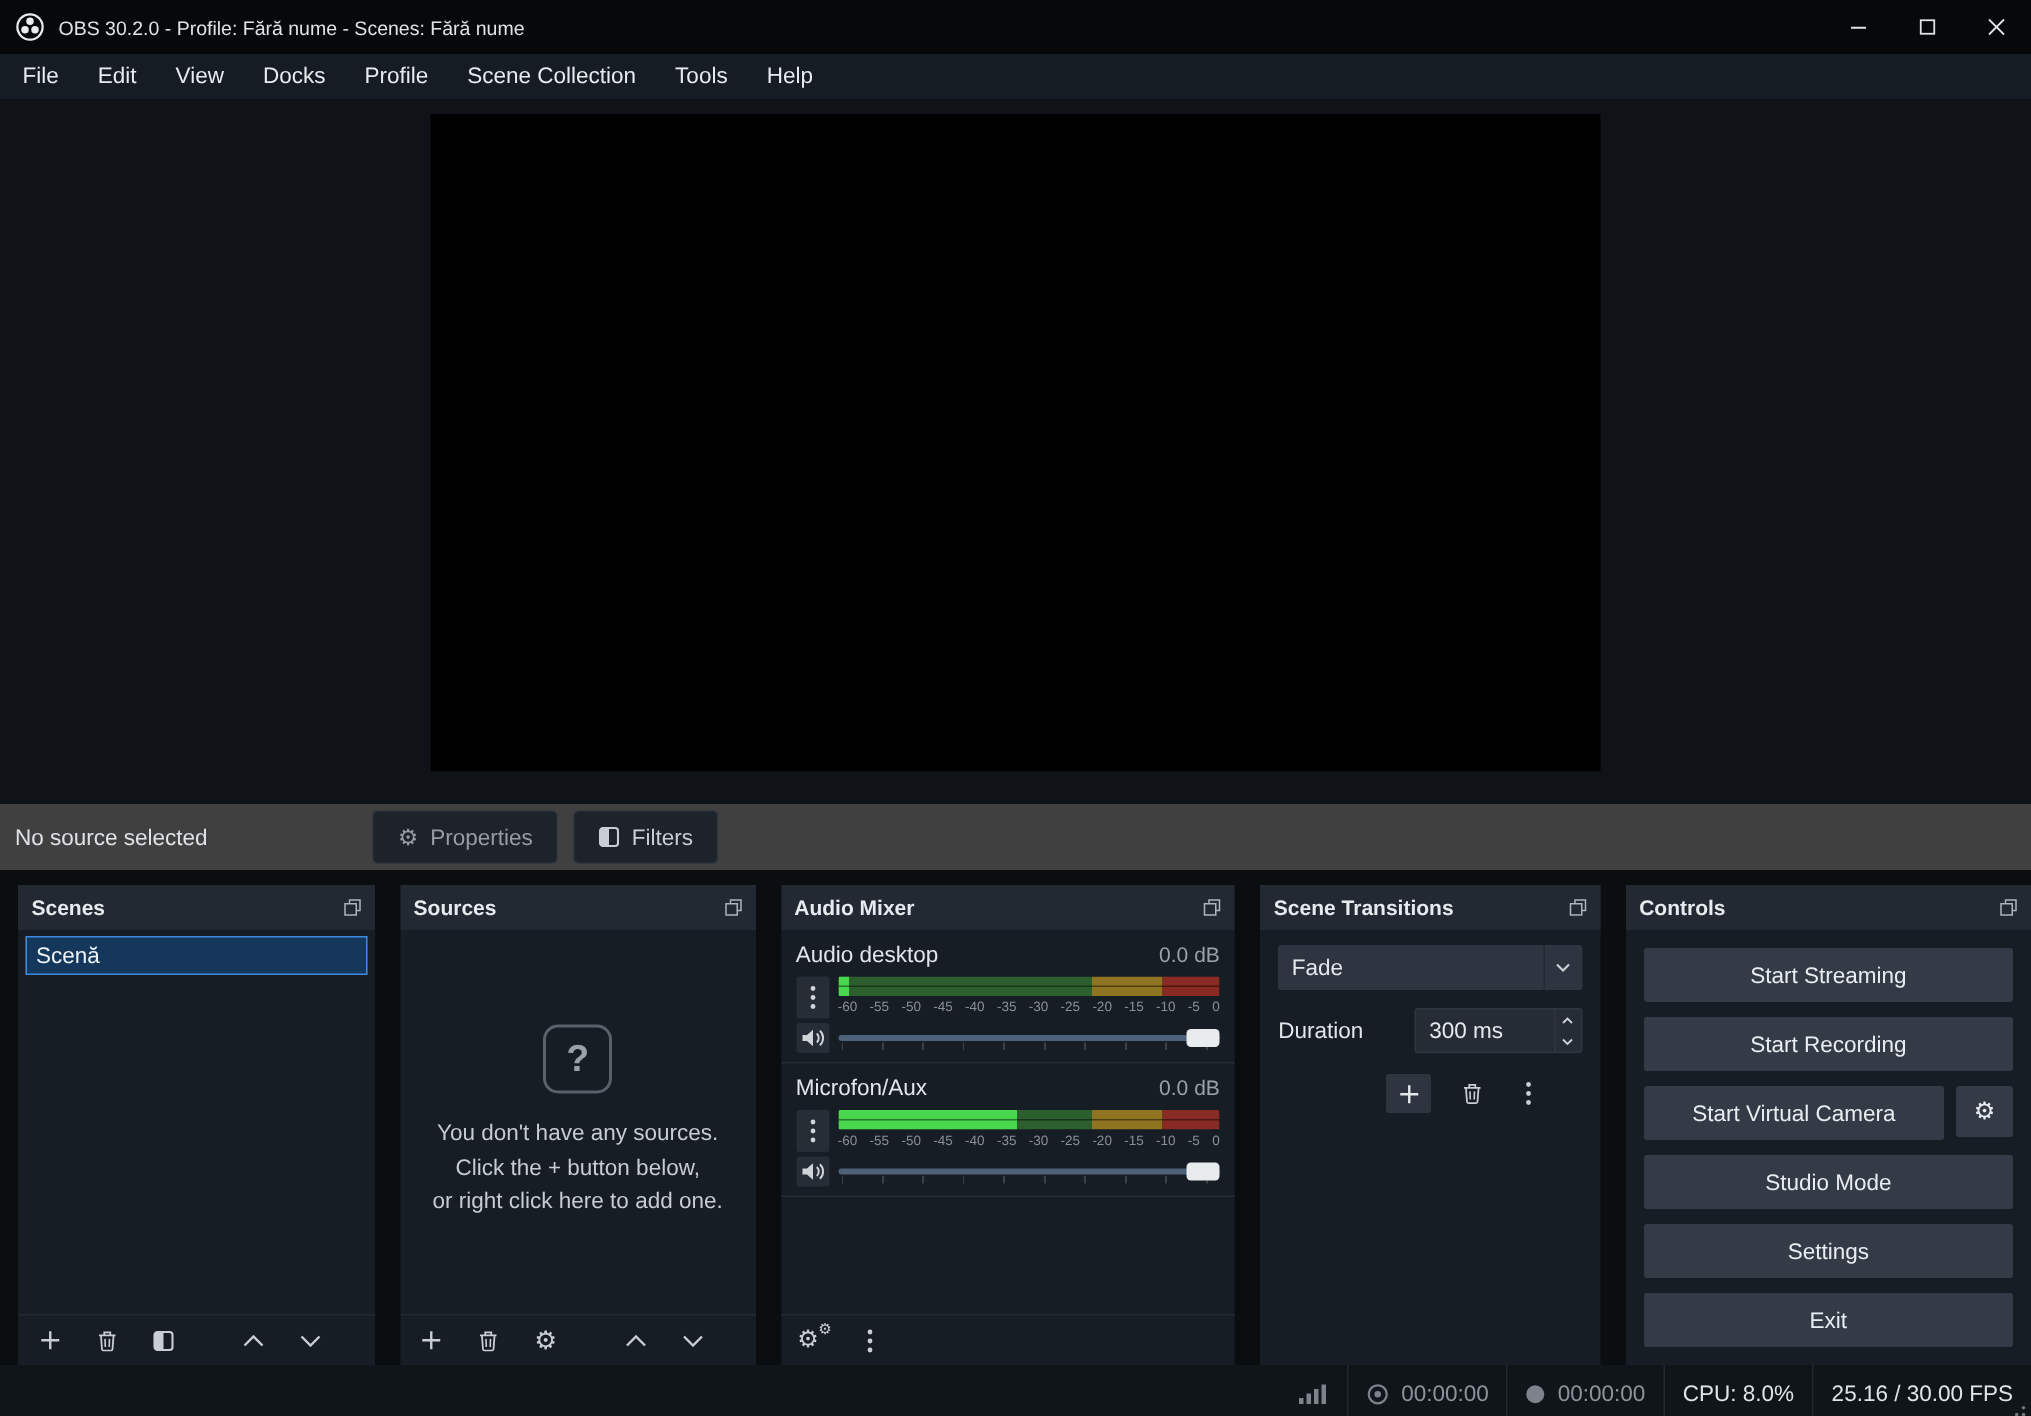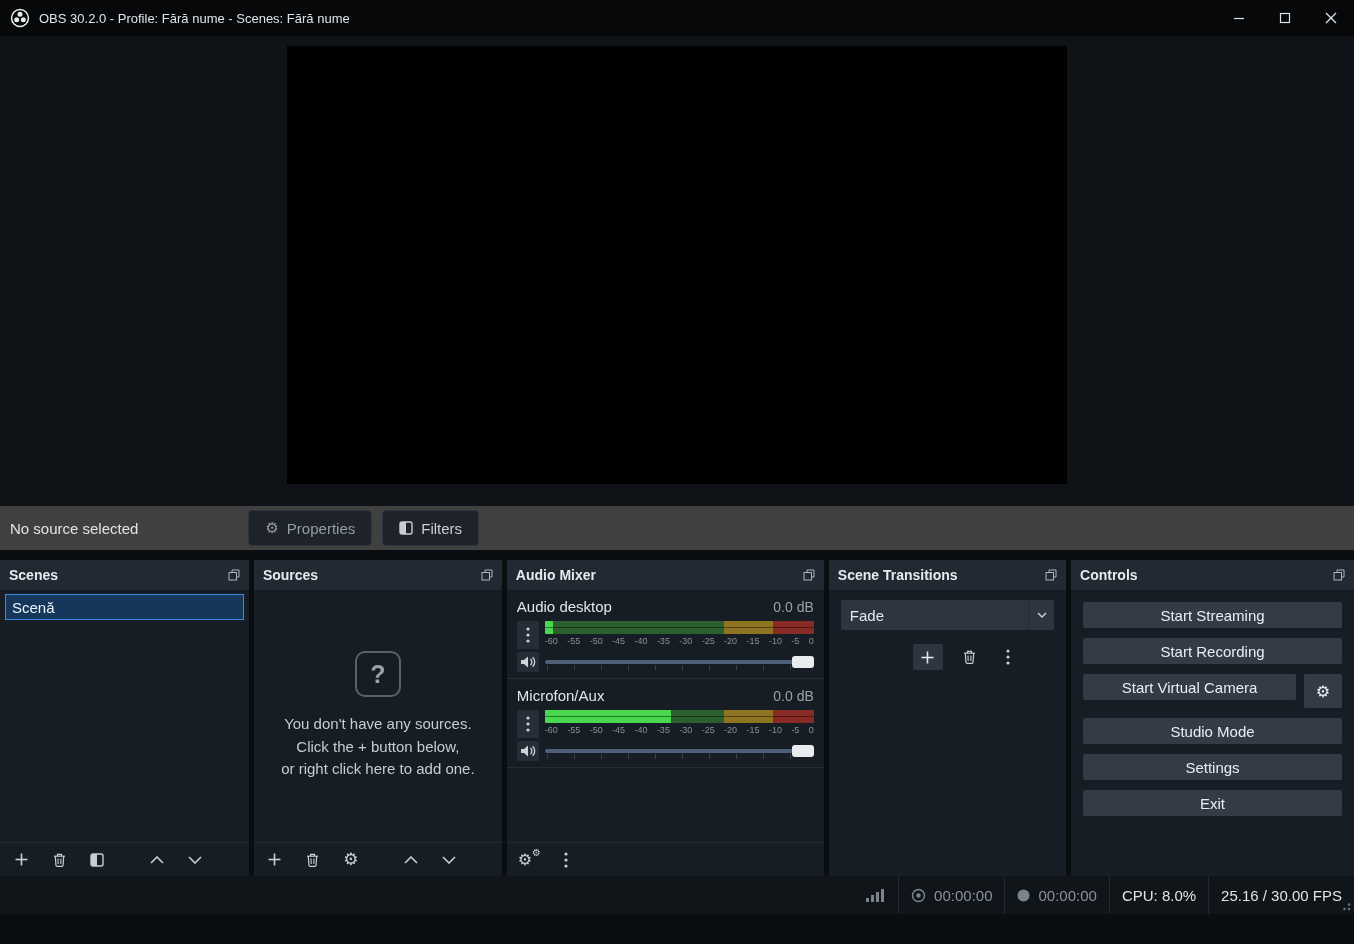--- a/index.html
+++ b/index.html
@@ -31,21 +31,21 @@
   .src-status { font-size:15px; color:#dfe3e7; }
   .srcbtn { height:36px; border:1px solid #30363f; background:#1d2329; border-radius:4px;
             display:flex; align-items:center; gap:8px; padding:0 16px; font-size:15px; }
   .btn-properties { margin-left:110px; color:#969da5; }
   .btn-filters { margin-left:10px; color:#c9ced4; }
 
   .gapstrip { flex:0 0 10px; background:#0b0e11; }
 
   
   .docks { flex:0 0 316px; background:#0b0e11; display:flex; gap:5px; }
-  .dock { background:#171d24; display:flex; flex-direction:column; min-width:0; }
+  .dock { background:#171d24; display:flex; flex-direction:column; min-width:0;margin-left:12px; }
   .dock-scenes { width:256px; } .dock-sources { width:255px; } .dock-mixer { width:326px; }
   .dock-transitions { width:244px; } .dock-controls { width:291px; }
   .dock-header { flex:0 0 30px; background:#232933; display:flex; align-items:center; padding:0 9px; }
   .dock-title { font-size:14px; font-weight:bold; color:#e7ebef; }
   .popout { margin-left:auto; }
   .dock-body { flex:1; display:flex; flex-direction:column; min-height:0; }
   .dock-toolbar { flex:0 0 34px; border-top:1px solid #232a32; display:flex; align-items:center; gap:16px; padding:0 10px; color:#c9ced4; }
   .iconbtn { width:22px; height:22px; display:flex; align-items:center; justify-content:center; color:#c9ced4; }
   .tb-gap { width:6px; }
 
@@ -96,21 +96,21 @@
   .dur-label { font-size:15px; color:#e2e6ea; }
   .spin { margin-left:auto; width:112px; height:30px; background:#262c35; border:1px solid #30363f; border-radius:2px; display:flex; }
   .spin-val { flex:1; display:flex; align-items:center; padding-left:9px; font-size:15px; }
   .spin-arrows { width:18px; display:flex; flex-direction:column; border-left:1px solid #30363f; }
   .spin-arrows > div { flex:1; display:flex; align-items:center; justify-content:center; color:#cfd4d9; }
   .trans-actions { display:flex; align-items:center; margin-top:14px; padding-left:72px; gap:16px; }
   .plusbtn { width:30px; height:26px; background:#2e3540; border-radius:2px; display:flex; align-items:center; justify-content:center; color:#e4e8ec; }
 
   
   .controls-body { padding:12px; display:flex; flex-direction:column; gap:10px; }
-  .cbtn { height:26px; background:#333b46; border-radius:2px; display:flex; align-items:center; justify-content:center;
+  .cbtn { height:36px; background:#333b46; border-radius:2px; display:flex; align-items:center; justify-content:center;
           font-size:15px; color:#e9edf1; }
   .vcam-row { display:flex; gap:8px; }
   .vcam-row .cbtn { flex:1; }
   .gearbtn { width:38px; height:34px; background:#333b46; border-radius:2px; display:flex; align-items:center; justify-content:center; color:#e9edf1; font-size:16px; }
 
   
   .statusbar { flex:0 0 38px; background:#10151a; display:flex; align-items:center; position:relative; }
   .sb-spacer { flex:1; }
   .sb-group { display:flex; align-items:center; gap:8px; padding:0 12px; height:100%; font-size:15px; }
   .sb-div { width:1px; height:100%; background:#232932; }
@@ -145,20 +145,30 @@
       </div>
       <div class="winbtn">
         <svg width="12" height="12">
             <line x1="1" y1="1" x2="11" y2="11" stroke="#dfe3e7" stroke-width="1.2"></line>
             <line x1="11" y1="1" x2="1" y2="11" stroke="#dfe3e7" stroke-width="1.2"></line>
           </svg>
       </div>
     </div>
   </div>
 
+  <div class="menubar">
+    <span class="menu-item">File</span>
+    <span class="menu-item">Edit</span>
+    <span class="menu-item">View</span>
+    <span class="menu-item">Docks</span>
+    <span class="menu-item">Profile</span>
+    <span class="menu-item">Scene Collection</span>
+    <span class="menu-item">Tools</span>
+    <span class="menu-item">Help</span>
+  </div>
 
   <div class="preview">
     <div class="canvas"></div>
   </div>
 
   <div class="srcrow">
     <span class="src-status">No source selected</span>
     <div class="srcbtn btn-properties">
       <span style="font-size:15px;">⚙</span>
       <span>Properties</span>
@@ -419,20 +429,38 @@
       </div>
       <div class="dock-body trans-body">
         <div class="combo">
           <span class="combo-val">Fade</span>
           <span class="combo-arrow">
             <svg width="10" height="6">
                 <polyline points="1,1 5,5 9,1" fill="none" stroke="#cfd4d9" stroke-width="1.4"></polyline>
               </svg>
           </span>
         </div>
+        <div class="dur-row">
+          <span class="dur-label">Duration</span>
+          <div class="spin">
+            <div class="spin-val">300 ms</div>
+            <div class="spin-arrows">
+              <div>
+                <svg width="8" height="5">
+                    <polyline points="1,4 4,1 7,4" fill="none" stroke="currentColor" stroke-width="1.2"></polyline>
+                  </svg>
+              </div>
+              <div>
+                <svg width="8" height="5">
+                    <polyline points="1,1 4,4 7,1" fill="none" stroke="currentColor" stroke-width="1.2"></polyline>
+                  </svg>
+              </div>
+            </div>
+          </div>
+        </div>
         <div class="trans-actions">
           <div class="plusbtn">
             <svg width="13" height="13">
                 <line x1="6.5" y1="0.5" x2="6.5" y2="12.5" stroke="currentColor" stroke-width="1.6"></line>
                 <line x1="0.5" y1="6.5" x2="12.5" y2="6.5" stroke="currentColor" stroke-width="1.6"></line>
               </svg>
           </div>
           <div class="iconbtn">
             <svg width="13" height="14" viewBox="0 0 13 14">
               <path d="M1 3.2 h11" stroke="currentColor" stroke-width="1.2" fill="none"></path>

